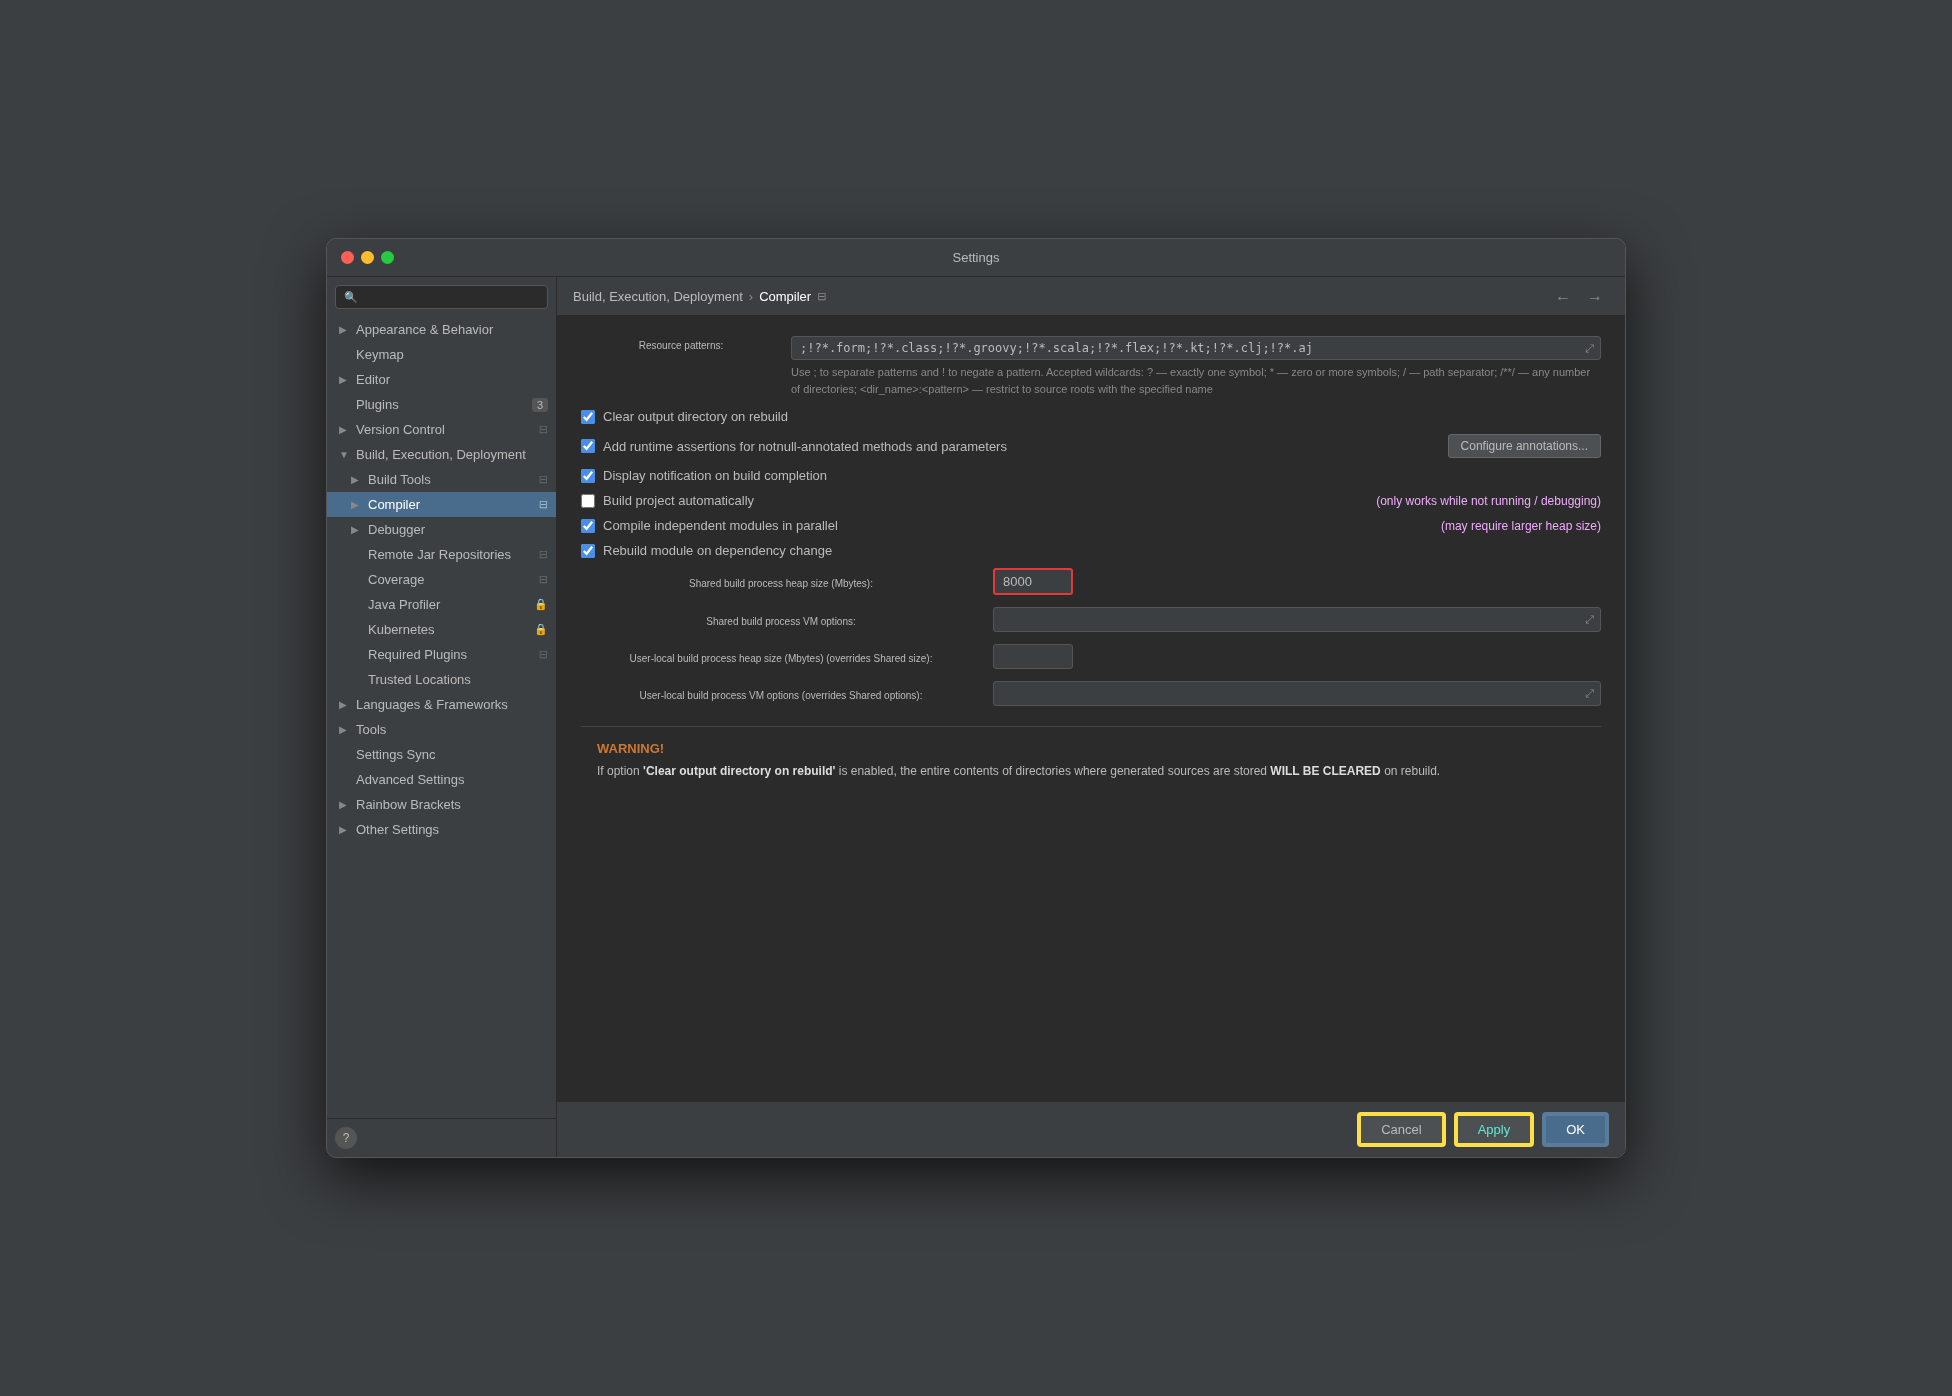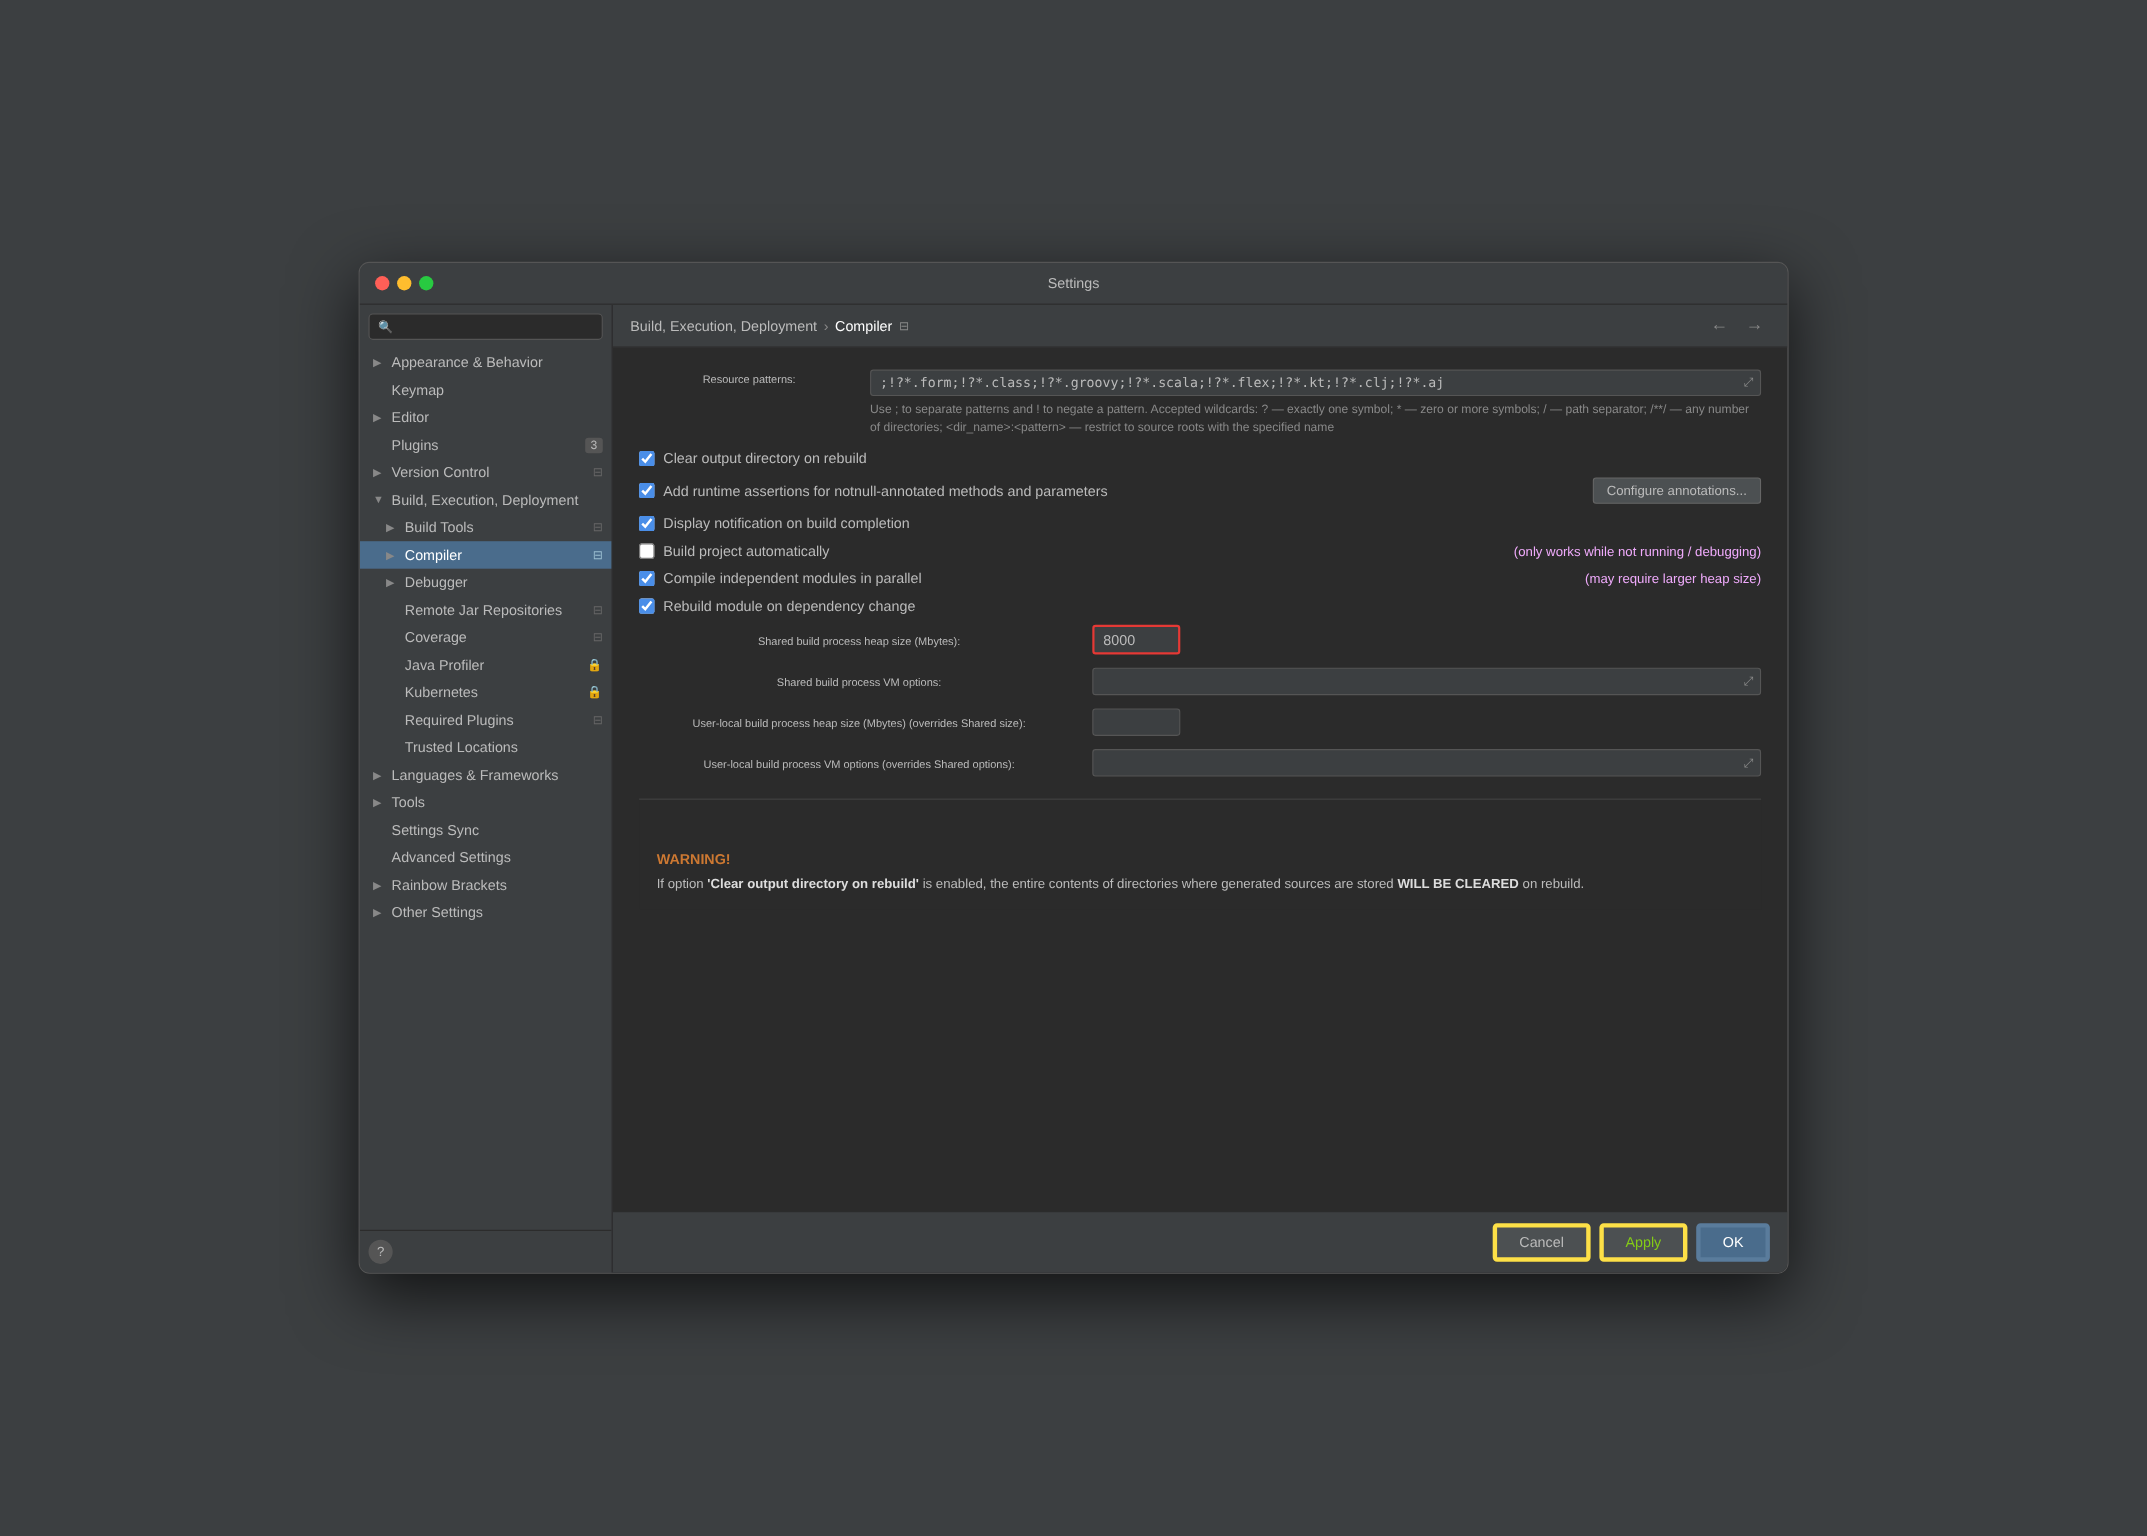--- a/index.html
+++ b/index.html
@@ -311,21 +311,20 @@
       margin-top: 20px;
       padding: 14px 16px;
       background: #2b2b2b;
       border-top: 1px solid #444;
     }
     .warning-title {
       color: #cc7832;
       font-weight: bold;
       font-size: 13px;
       margin-bottom: 6px;
-      margin-top: 32px;
     }
     .warning-text {
       color: #bbb;
       font-size: 12px;
       line-height: 1.6;
     }
     .warning-text strong {
       color: #ddd;
     }
     
@@ -345,21 +344,21 @@
       font-size: 13px;
       cursor: pointer;
       border: 4px solid #fde047;
     }
     .btn-cancel {
       background: #4c5052;
       color: #bbb;
     }
     .btn-apply {
       background: #4c5052;
-      color: #84cc16;
+      color: #5eead4;
     }
     .btn-ok {
       background: #4a6c8c;
       color: #fff;
       border-color: #5a7c9c;
     }
   </style>
 </head>
 <body>
 

